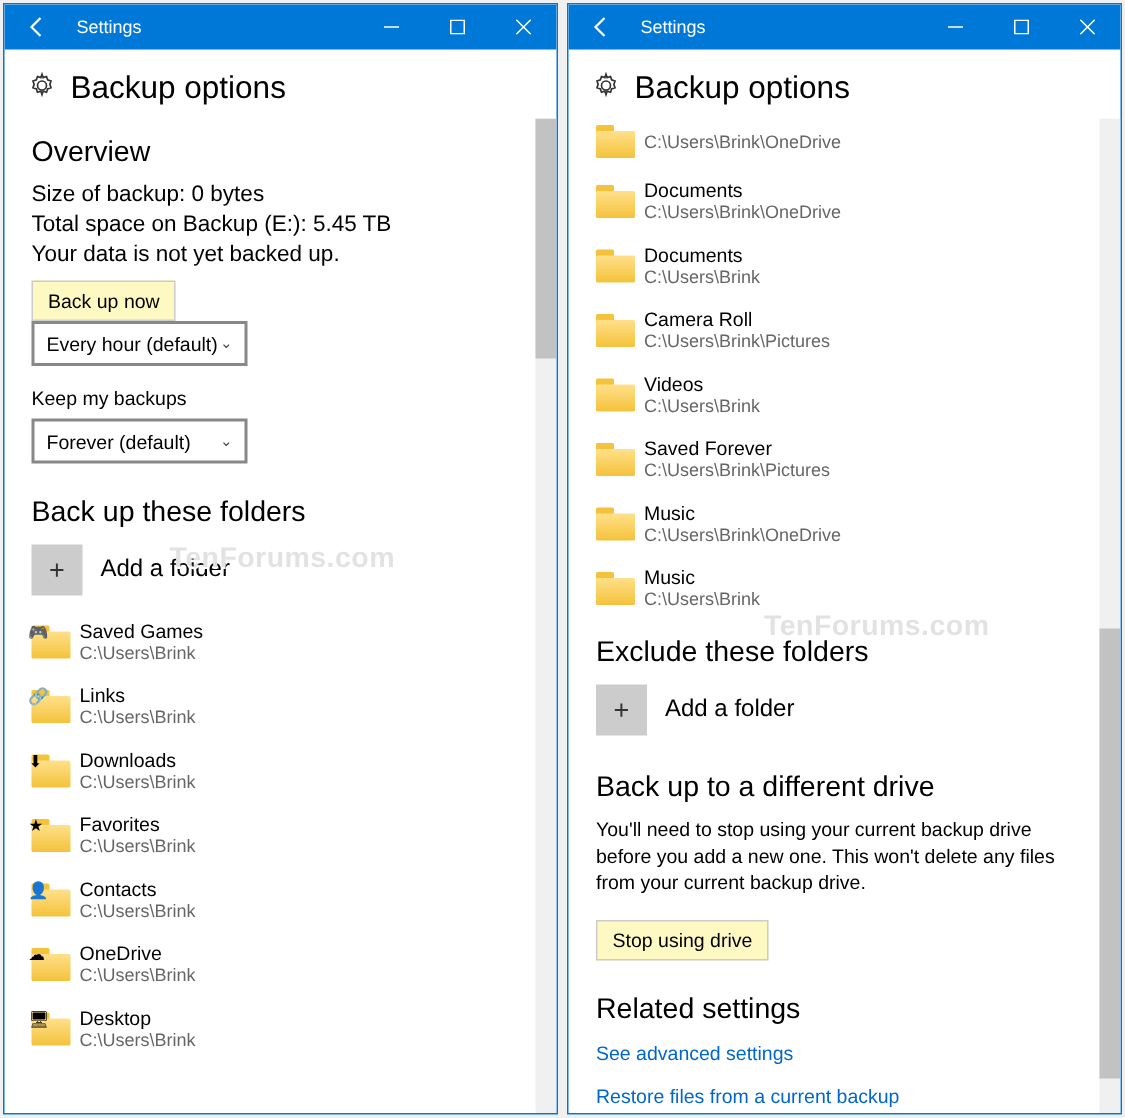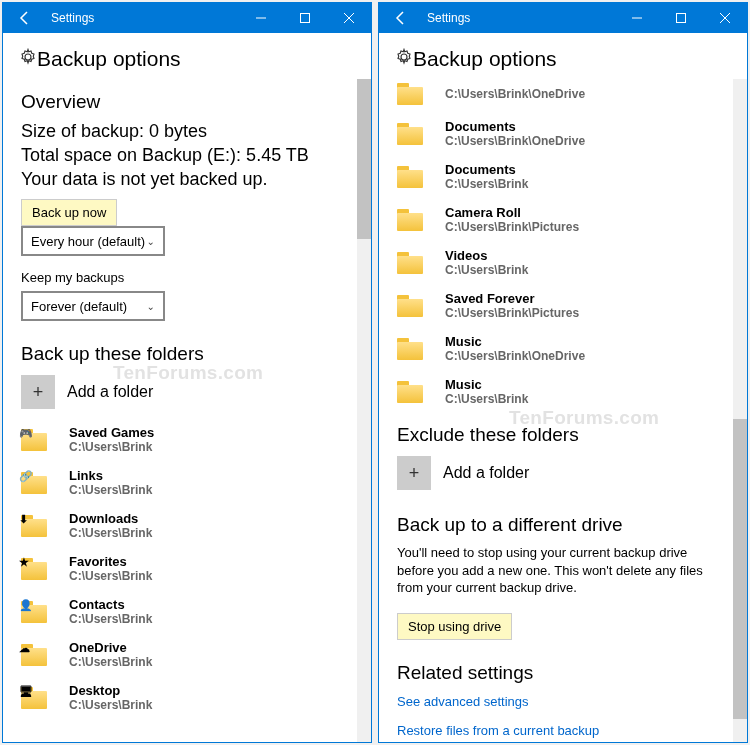--- a/index.html
+++ b/index.html
@@ -43,20 +43,21 @@
   .winbtn {
     width: 44px;
     display:flex;
     align-items:center;
     justify-content:center;
     font-size: 12px;
   }
   .header-row {
     display:flex;
     align-items:center;
+    gap: 10px;
     padding: 14px 16px 8px 16px;
   }
   .header-row .page-title {
     font-size: 21px;
     font-weight: 400;
   }
   .content-wrap {
     position:relative;
     flex:1;
     overflow:hidden;
@@ -80,21 +81,21 @@
     width:14px;
     background:#c2c2c2;
   }
   h2.section {
     font-size: 19px;
     font-weight: 400;
     margin-top: 12px;
     margin-bottom: 8px;
   }
   .info-line {
-    font-size: 18px;
+    font-size: 15px;
     margin: 3px 0;
   }
   .btn {
     display:inline-block;
     border:1px solid #ccc;
     background:#fef9c3;
     padding: 5px 10px;
     font-size: 13px;
     margin-top: 6px;
   }
@@ -126,23 +127,22 @@
     background:#ccc;
     display:flex;
     align-items:center;
     justify-content:center;
     font-size: 18px;
     color:#333;
   }
   .folder-item {
     display:flex;
     align-items:center;
-    gap: 22px;
+    gap: 6px;
     margin: 8px 0 14px 0;
-    font-weight: bold;
   }
   .folder-icon {
     width: 26px; height: 22px;
     position:relative;
   }
   .folder-base {
     position:absolute;
     left:0; bottom:0;
     width:26px; height:18px;
     background: linear-gradient(#ffe08a,#f4c23b);

